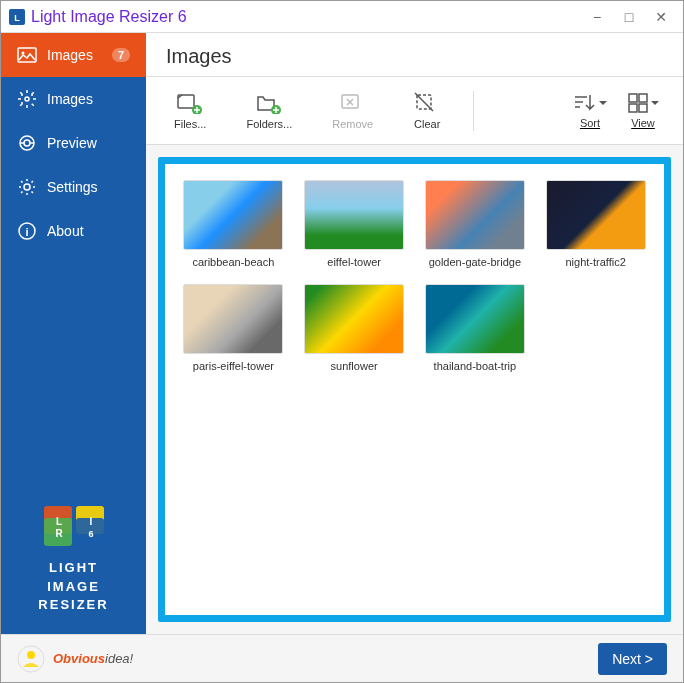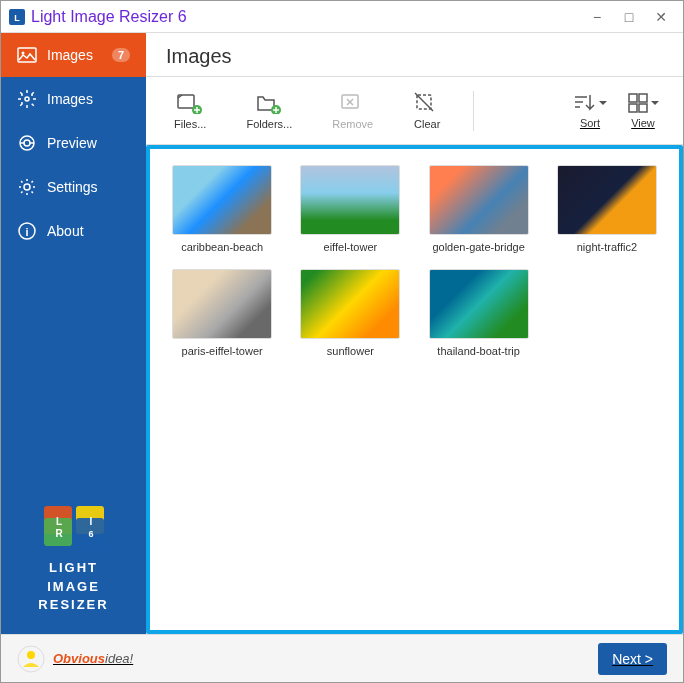--- a/index.html
+++ b/index.html
@@ -193,22 +193,22 @@
       align-items: center;
       gap: 2px;
     }
 
     
     .images-container {
       flex: 1;
       overflow-y: auto;
       padding: 16px;
       background: #fff;
-      margin: 0;
-      border: 4px solid #0ea5e9;
+      margin: 12px;
+      border: 7px solid #0ea5e9;
       border-radius: 2px;
     }
     .images-grid {
       display: grid;
       grid-template-columns: repeat(4, 1fr);
       gap: 16px;
     }
     .image-item {
       display: flex;
       flex-direction: column;
@@ -241,21 +241,20 @@
 
     
     .footer {
       height: 48px;
       background: #f5f5f5;
       border-top: 1px solid #ddd;
       display: flex;
       align-items: center;
       padding: 0 16px;
       flex-shrink: 0;
-      text-decoration: underline;
     }
     .footer-brand {
       display: flex;
       align-items: center;
       gap: 8px;
     }
     .footer-logo {
       width: 28px;
       height: 28px;
     }

